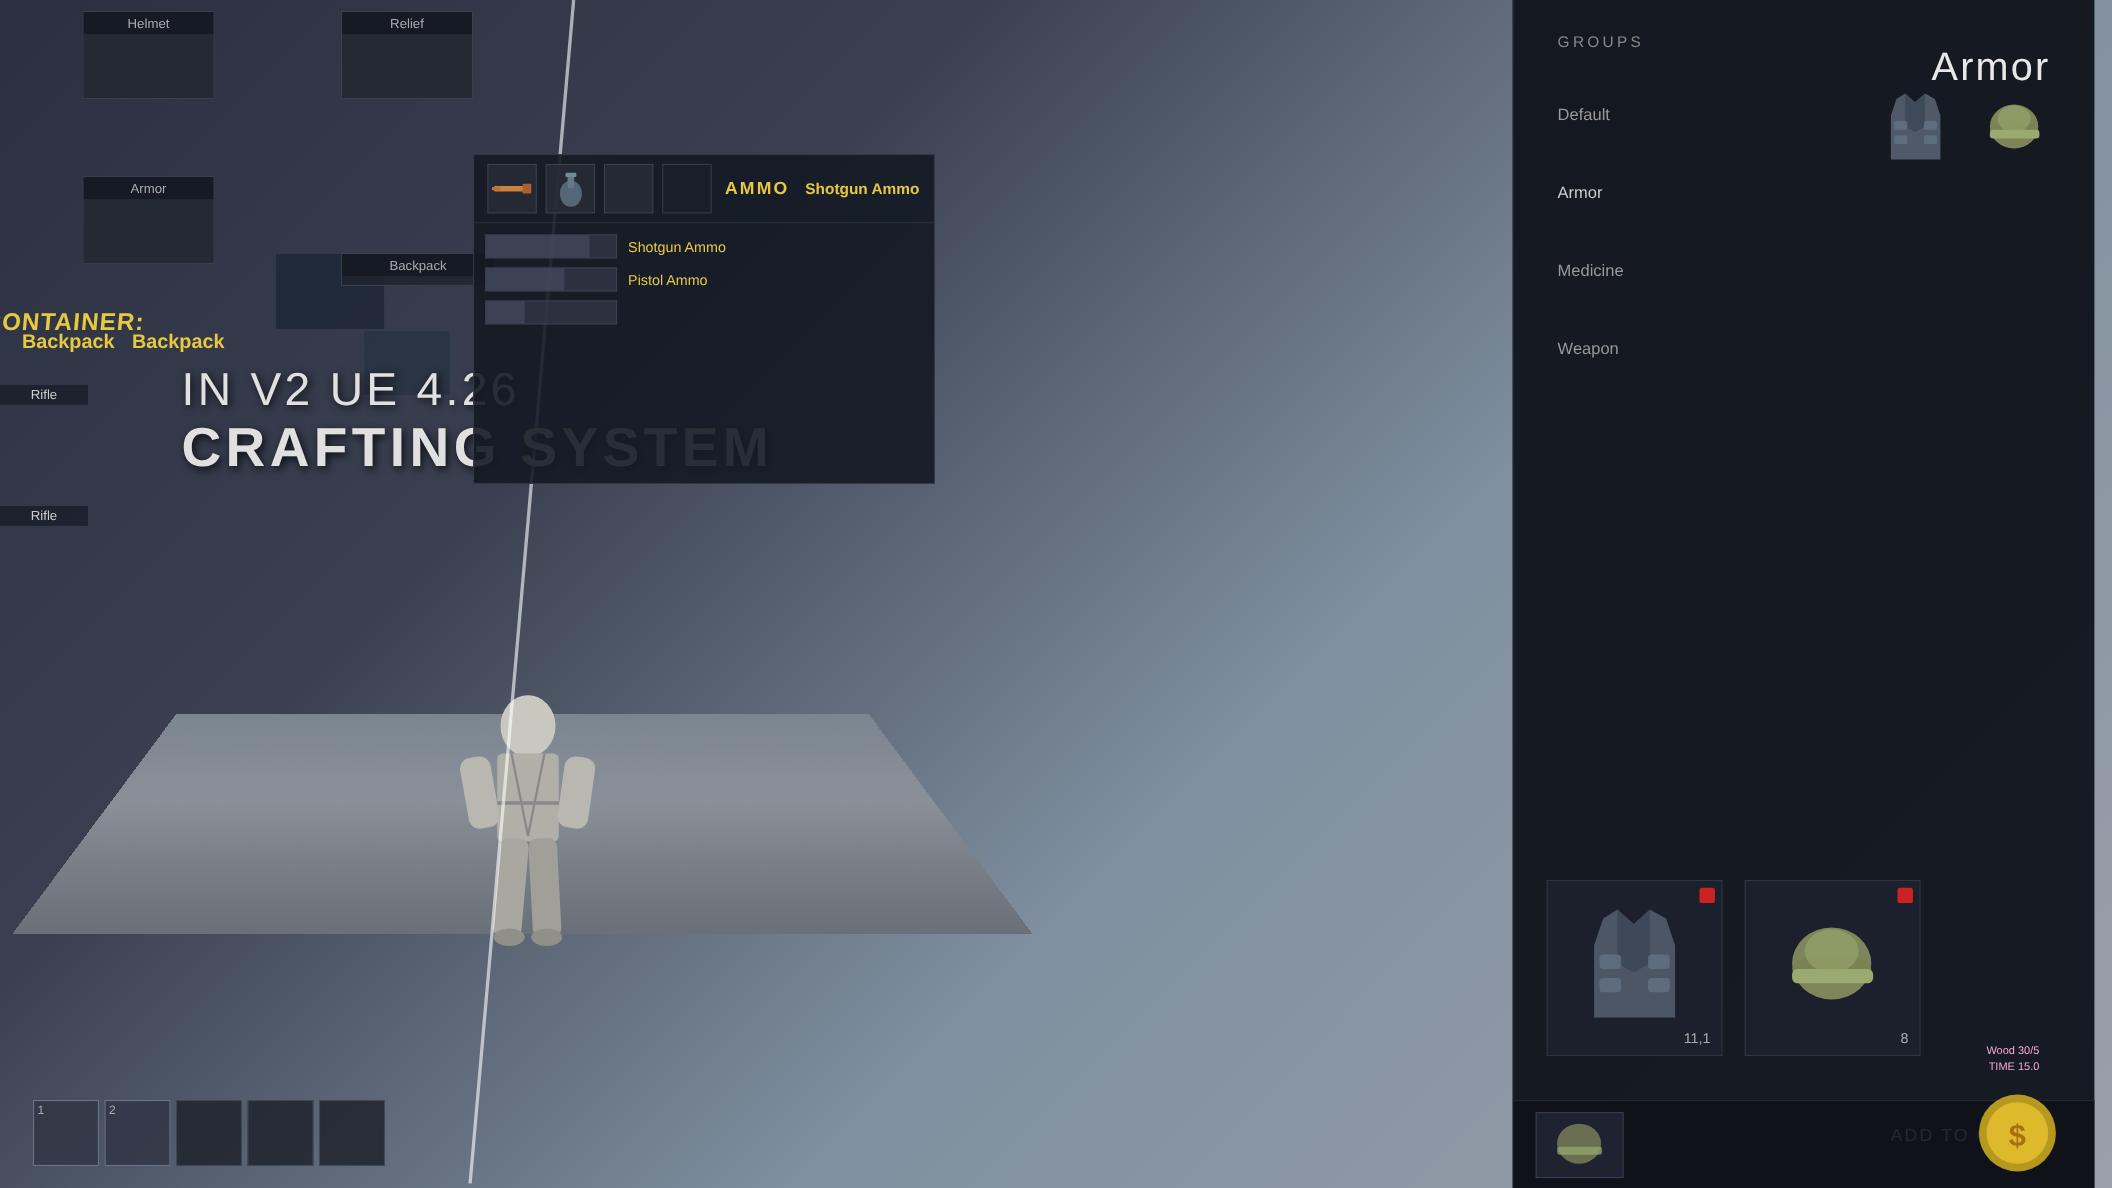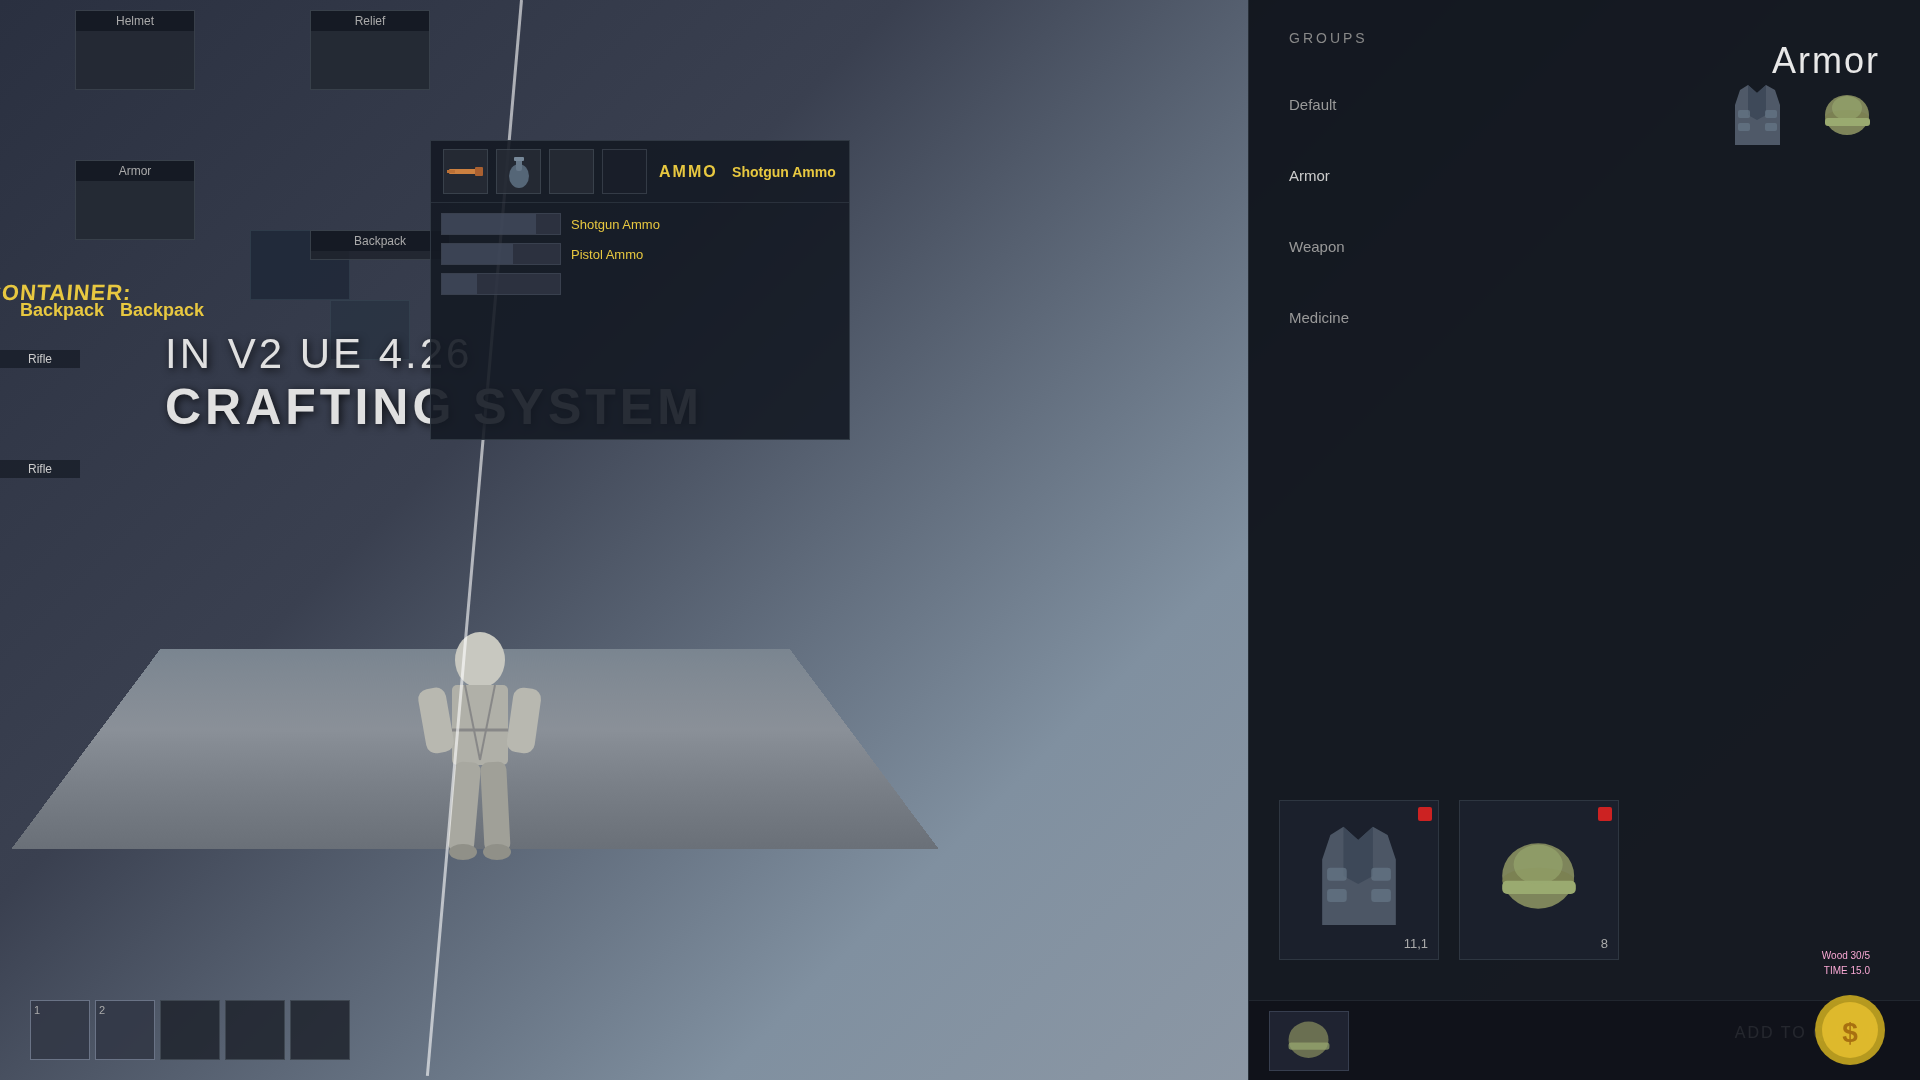--- a/index.html
+++ b/index.html
@@ -267,22 +267,22 @@
 
     
     .character-svg {
       width: 100%;
       height: 100%;
     }
 
     
     .crafting-panel {
       position: absolute;
-      top: 0; right: 0;
-      width: 672px;
+      top: 0; right: 16px;
+      width: 529px;
       height: 1080px;
       background: rgba(18, 22, 30, 0.97);
       border-left: 1px solid rgba(60,70,80,0.5);
       z-index: 20;
     }
 
     
     .groups-section {
       padding: 30px 40px 20px 40px;
     }
@@ -604,24 +604,24 @@
 
   <div class="groups-section">
     <div class="groups-title">GROUPS</div>
     <div class="group-item">
       <span>Default</span>
     </div>
     <div class="group-item" style="color: #ccc; font-weight: 500;">
       <span>Armor</span>
     </div>
     <div class="group-item">
+      <span>Medicine</span>
+    </div>
+    <div class="group-item">
       <span>Weapon</span>
-    </div>
-    <div class="group-item">
-      <span>Medicine</span>
     </div>
   </div>
 
   <div class="category-title">Armor</div>
 
   <div class="item-preview-area">
 
     <div class="preview-icon">
       <svg width="55" height="65" viewBox="0 0 55 65">
         <path d="M10,5 L18,0 L27,8 L36,0 L45,5 L50,20 L50,60 L5,60 L5,20 Z" fill="#556070" opacity="0.9"></path>

